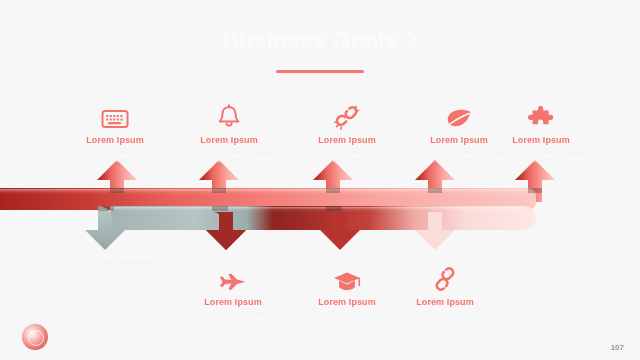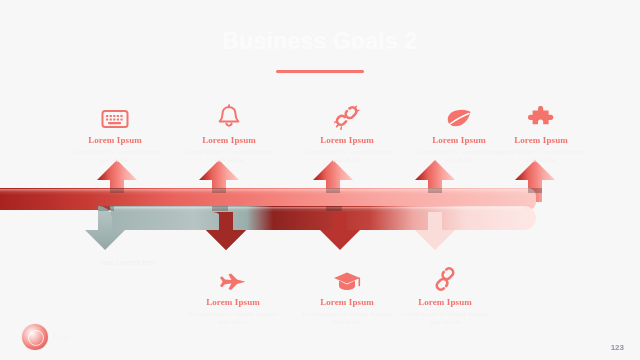--- a/index.html
+++ b/index.html
@@ -34,21 +34,21 @@
 
   
   #flow{position:absolute;left:0;top:150px;width:640px;height:110px;}
 
   
   .item{position:absolute;width:118px;text-align:center;}
   .item .ico{height:34px;display:flex;align-items:flex-end;justify-content:center;}
   .item .ico svg{display:block;}
   .item .h{
     margin-top:5px;
-    font-size:9px;font-weight:700;color:#f4736d;letter-spacing:.1px;font-family:Liberation Serif, serif;
+    font-size:9px;font-weight:700;color:#f4736d;letter-spacing:.1px;
   }
   .item .p{
     margin-top:3px;
     font-size:6px;line-height:8px;font-weight:600;
     color:#f2f2f2;
     padding:0 12px;
   }
 
   
   .t0{left:56px;top:96px}
@@ -290,15 +290,15 @@
       </svg>
     </div>
     <div class="h">Lorem Ipsum</div>
     <div class="p">Lorem Ipsum is simply dummy text of the</div>
   </div>
 
   <div class="logo">
     <div class="logo-mark"></div>
     <div class="logo-text">logo</div>
   </div>
-  <div class="pagenum">123</div>
+  <div class="pagenum">107</div>
 
 </div>
 
 </body></html>

